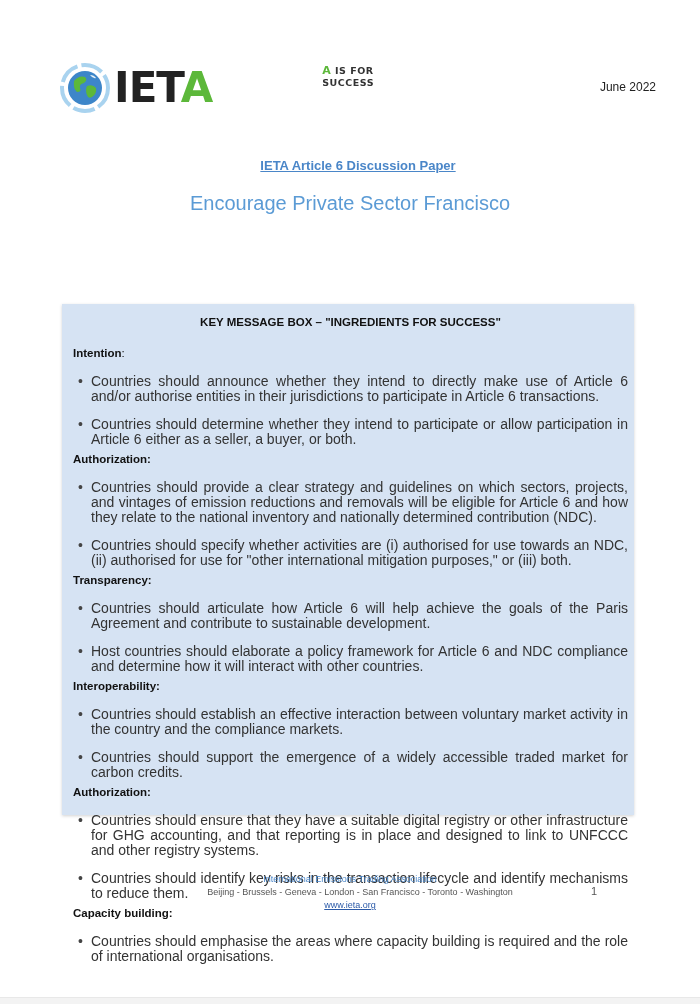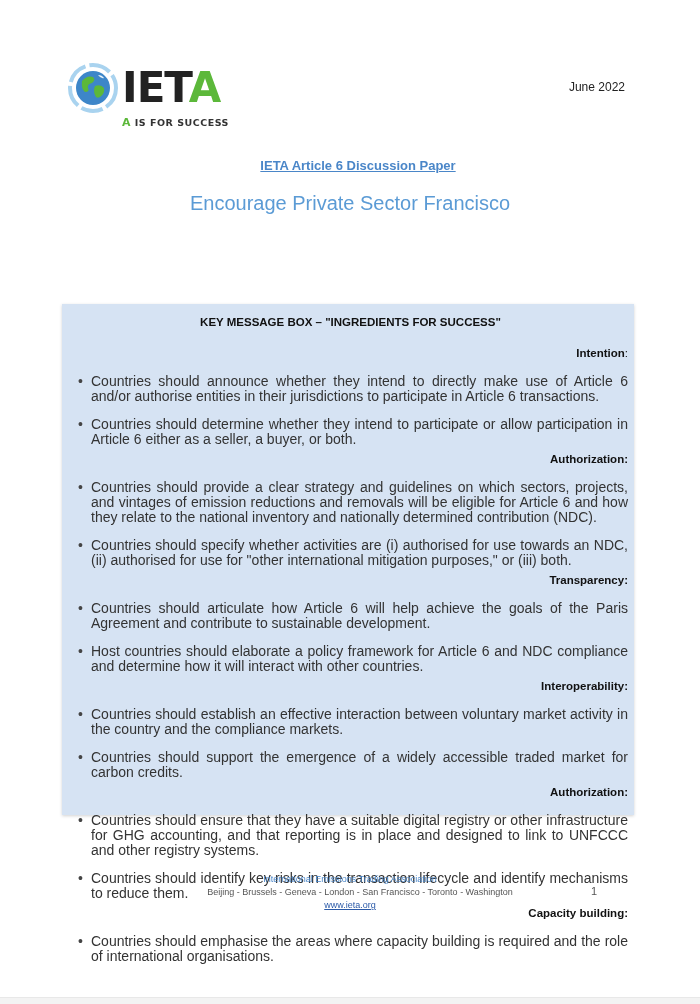--- a/index.html
+++ b/index.html
@@ -1,36 +1,36 @@
 <!DOCTYPE html>
 <html><head>
 <meta charset="utf-8">
 <style>
   html, body { margin: 0; padding: 0; }
   body {
     width: 700px; height: 1004px; background: #ffffff; position: relative; overflow: hidden;
     font-family: "Liberation Sans", sans-serif; color: #222;
   }
-  .logo { position: absolute; left: 60px; top: 62px; width: 178px; height: 72px; display: flex; flex-direction: column; }
+  .logo { position: absolute; left: 52px; top: 62px; width: 178px; height: 72px; display: flex; flex-direction: row; gap: 48px; }
   .logo-top { display: flex; align-items: center; height: 52px; }
   .globe { width: 50px; height: 50px; position: relative; margin-left: 8px; }
   .logo-word { font-family: "DejaVu Sans", sans-serif; font-weight: bold; font-size: 42px; letter-spacing: -1px; margin-left: 4px; line-height: 1; }
   .logo-word .dark { color: #222; }
   .logo-word .green { color: #5cb83a; }
   .tagline { font-family: "DejaVu Sans", sans-serif; font-size: 9.5px; font-weight: bold; color: #333; margin-left: 62px; margin-top: 2px; letter-spacing: 0.5px; }
   .tagline .a { color: #5cb83a; font-size: 11px; }
 
-  .date { position: absolute; right: 75px; top: 80px; font-size: 12px; color: #222; }
+  .date { position: absolute; right: 44px; top: 80px; font-size: 12px; color: #222; }
 
   .subtitle { position: absolute; left: 8px; width: 700px; top: 158px; text-align: center; font-size: 13px; font-weight: bold; color: #4a86c8; text-decoration: underline; }
   .title { position: absolute; left: 60px; width: 580px; top: 188px; text-align: center; font-size: 20px; line-height: 30px; color: #5b9bd5; }
 
   .box { position: absolute; left: 62px; top: 304px; width: 572px; height: 511px; background: #d6e3f3; box-shadow: 0 1px 3px rgba(0,0,0,0.18); box-sizing: border-box; padding: 12px 6px 0 11px; }
   .box-title { text-align: center; font-size: 11.5px; font-weight: bold; color: #111; margin-bottom: 18px; }
-  .section-title { font-size: 11.5px; font-weight: bold; color: #111; line-height: 15px; text-align: right; }
+  .section-title { font-size: 11.5px; font-weight: bold; color: #111; line-height: 15px; }
   .section-title .colon { font-weight: normal; }
   ul { list-style: none; margin: 0; padding: 0; }
   li { position: relative; padding-left: 18px; font-size: 14px; line-height: 15px; color: #333; text-align: justify; margin-top: 13px; margin-bottom: 5px; }
   li::before { content: "•"; position: absolute; left: 5px; top: 0; color: #444; }
 
   .footer { position: absolute; left: 0; width: 700px; top: 873px; text-align: center; font-size: 9px; line-height: 13px; }
   .footer .org { color: #4a86c8; }
   .footer .cities { color: #555; margin-left: 20px; }
   .footer .url { color: #2b5aa8; text-decoration: underline; }
   .page-num { position: absolute; left: 591px; top: 885px; font-size: 11px; color: #555; }

